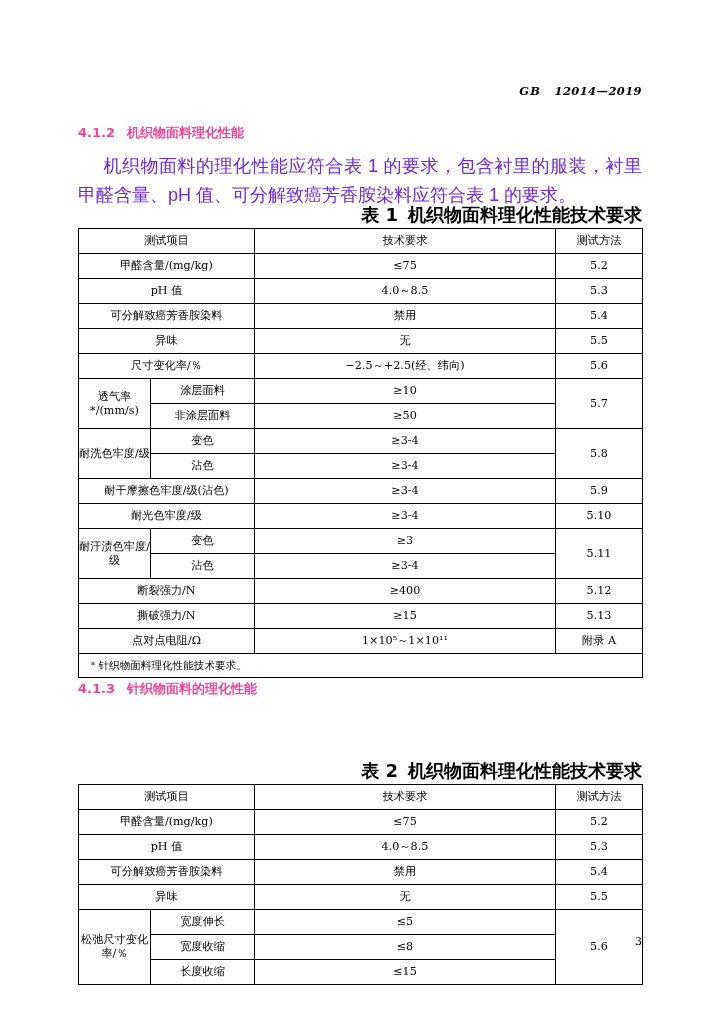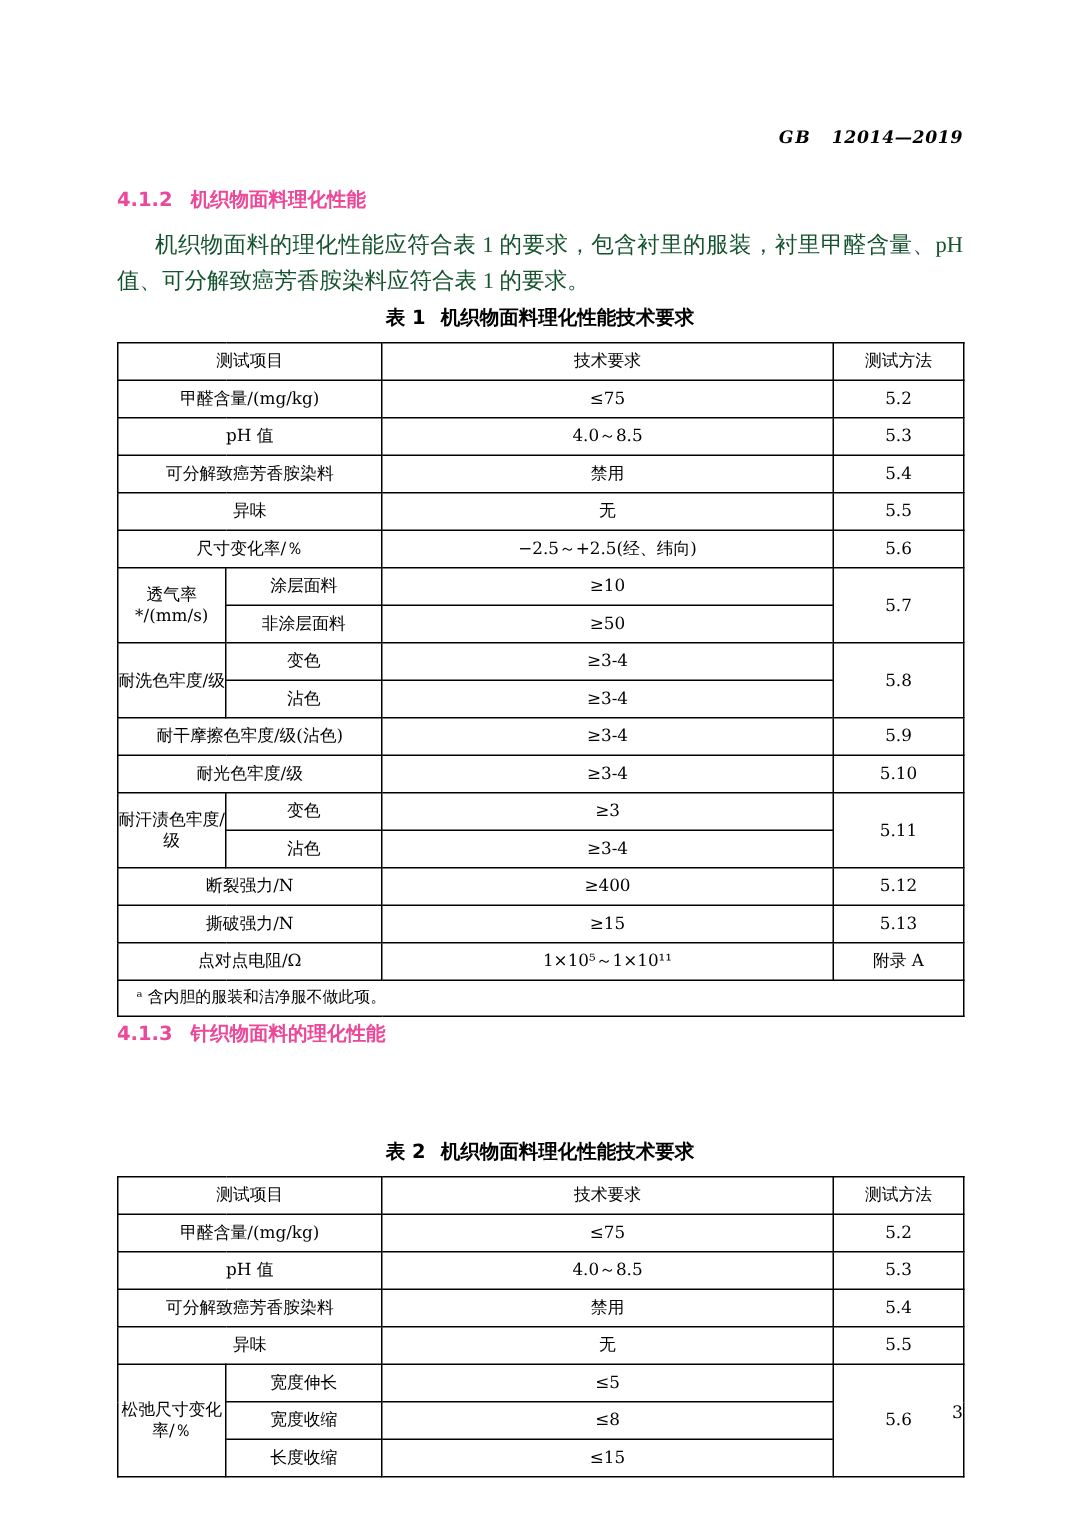--- a/index.html
+++ b/index.html
@@ -41,33 +41,33 @@
     letter-spacing: 1.2px;
   }
   .section-title {
     font-size: 13px;
     font-weight: bold;
     color: #ec4899;
     font-family: "DejaVu Sans", sans-serif;
     white-space: nowrap;
   }
   .para {
-    font-size: 15px;
+    font-size: 18px;
     line-height: 1.62;
-    color: #14532d;
+    color: #6d28d9;
     text-align: justify;
-    font-family: Liberation Serif, serif;
+    font-family: Liberation Sans, sans-serif;
   }
   .para .indent {
     display: inline-block;
     width: 25px;
   }
   .table-caption {
-    text-align: center;
-    font-size: 13px;
+    text-align: right;
+    font-size: 18px;
     font-weight: bold;
     font-family: "DejaVu Sans", sans-serif;
   }
   .table-caption .capnum {
     margin-right: 4px;
   }
   table.gb {
     border-collapse: collapse;
     table-layout: fixed;
     font-family: "DejaVu Serif", "Liberation Serif", serif;
@@ -215,21 +215,21 @@
             <td colspan="2">撕破强力/N</td>
             <td>≥15</td>
             <td>5.13</td>
           </tr>
           <tr>
             <td colspan="2">点对点电阻/Ω</td>
             <td>1×10⁵～1×10¹¹</td>
             <td>附录 A</td>
           </tr>
           <tr>
-            <td class="note" colspan="4">ᵃ 含内胆的服装和洁净服不做此项。</td>
+            <td class="note" colspan="4">ᵃ 针织物面料理化性能技术要求。</td>
           </tr>
         </tbody>
       </table>
     </div>
 
     <div class="blk" style="top:678px;">
       <span class="section-title">4.1.3</span><span style="display:inline-block;width:12px"></span><span class="section-title">针织物面料的理化性能</span>
     </div>
 
 

